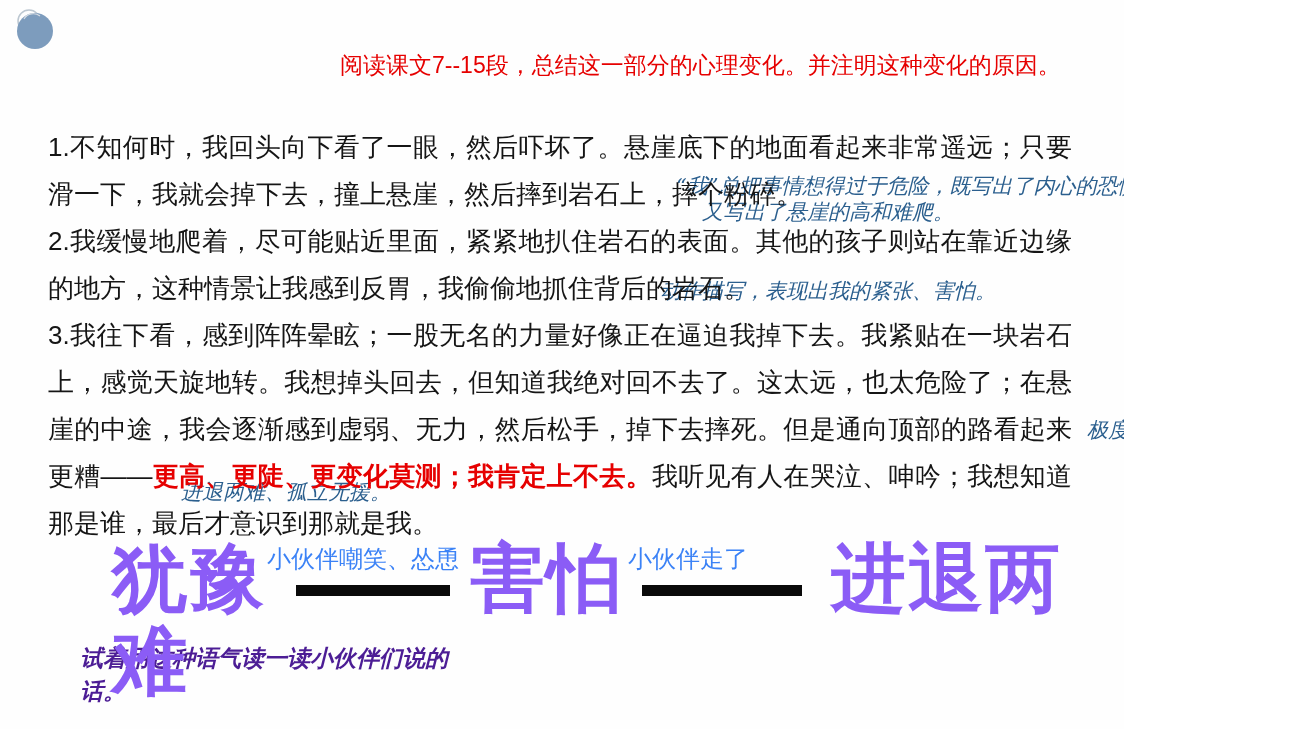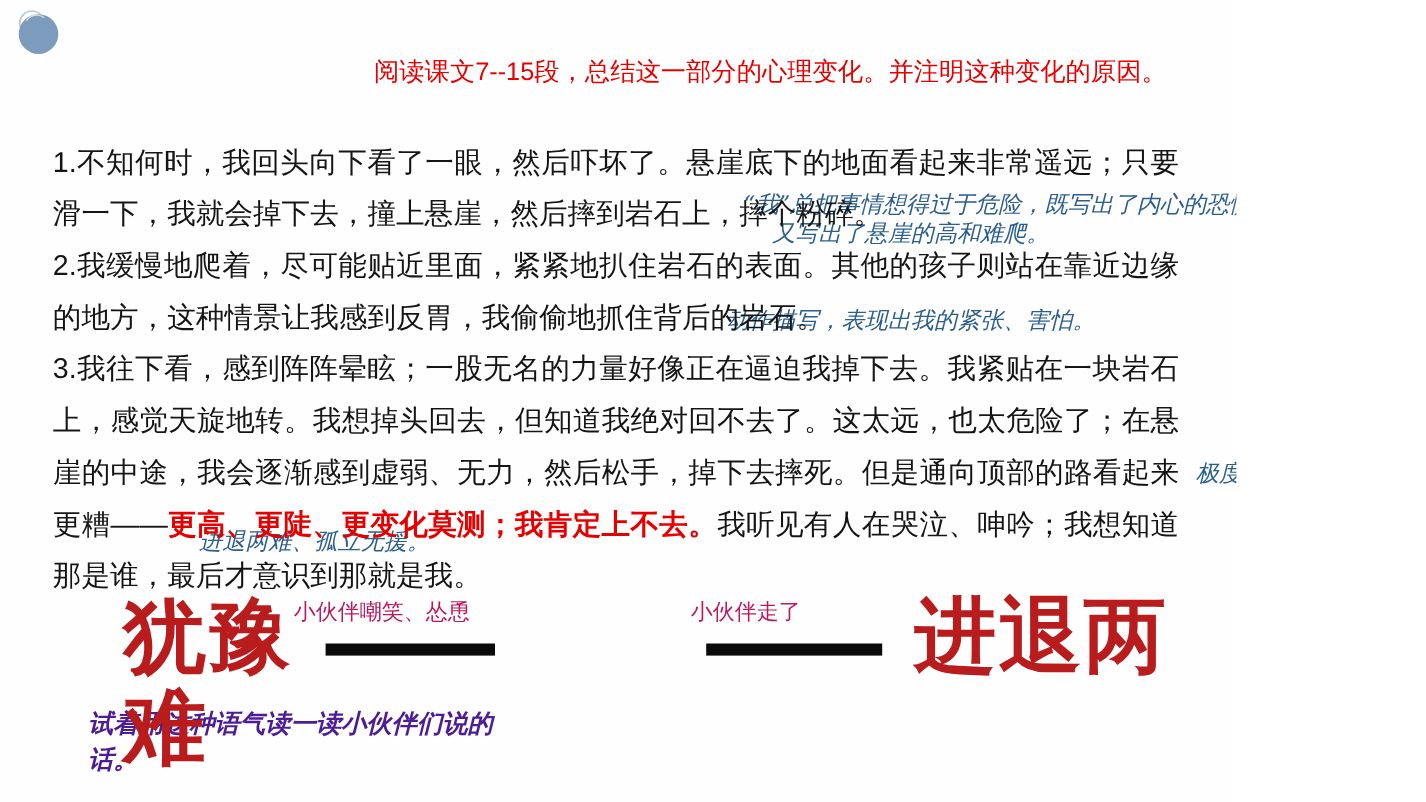--- a/index.html
+++ b/index.html
@@ -57,41 +57,41 @@
   .note2 { left: 660px; top: 278px; }
   .note3 { left: 1087px; top: 394px; margin-top: 23px; }
   .note4 { left: 181px; top: 479px; }
 
   
   .flow-word {
     position: absolute;
     font-size: 75px;
     line-height: 80px;
     font-weight: 600;
-    color: #b91c1c;
+    color: #8b5cf6;
     z-index: 6;
     white-space: nowrap;
     letter-spacing: 2px;
   }
   .stage1 { left: 112px; top: 538px; }
   .stage2 { left: 470px; top: 538px; }
   .stage3a { left: 831px; top: 538px; }
   .stage3b { left: 112px; top: 620px; }
   .flow-connector {
     position: absolute;
     height: 11px;
     background: #0a0a0a;
     z-index: 6;
   }
   .connector1 { left: 296px; top: 585px; width: 154px; }
   .connector2 { left: 642px; top: 585px; width: 160px; }
   .flow-label {
     position: absolute;
-    font-size: 20px;
-    color: #be185d;
+    font-size: 24px;
+    color: #3b82f6;
     z-index: 7;
     white-space: nowrap;
   }
   .label1 { left: 267px; top: 543px; }
   .label2 { left: 628px; top: 543px; }
 
   
   .bottom-note {
     position: absolute;
     left: 80px; top: 641px;
@@ -140,20 +140,21 @@
     <div>“我”总把事情想得过于危险，既写出了内心的恐惧，</div>
     <div class="indent2">又写出了悬崖的高和难爬。</div>
   </div>
   <div class="blue-note note2">动作描写，表现出我的紧张、害怕。</div>
   <div class="blue-note note3">极度惧怕。</div>
   <div class="blue-note note4">进退两难、孤立无援。</div>
 
   <div class="flow-word stage1">犹豫</div>
   <div class="flow-label label1">小伙伴嘲笑、怂恿</div>
   <div class="flow-connector connector1" aria-label="——"></div>
+  <div class="flow-word stage2">害怕</div>
   <div class="flow-label label2">小伙伴走了</div>
   <div class="flow-connector connector2" aria-label="——"></div>
   <div class="flow-word stage3a">进退两</div>
   <div class="flow-word stage3b">难</div>
 
   <div class="bottom-note">试着用这种语气读一读小伙伴们说的话。</div>
 
 </div>
 
 </body></html>

